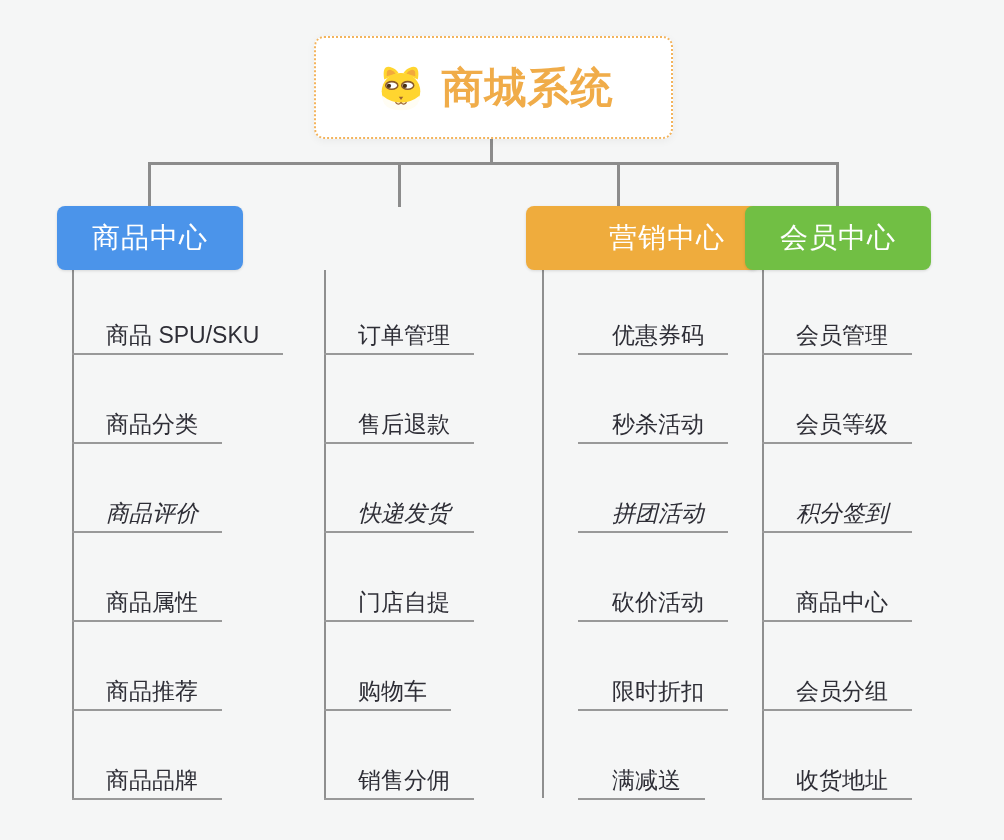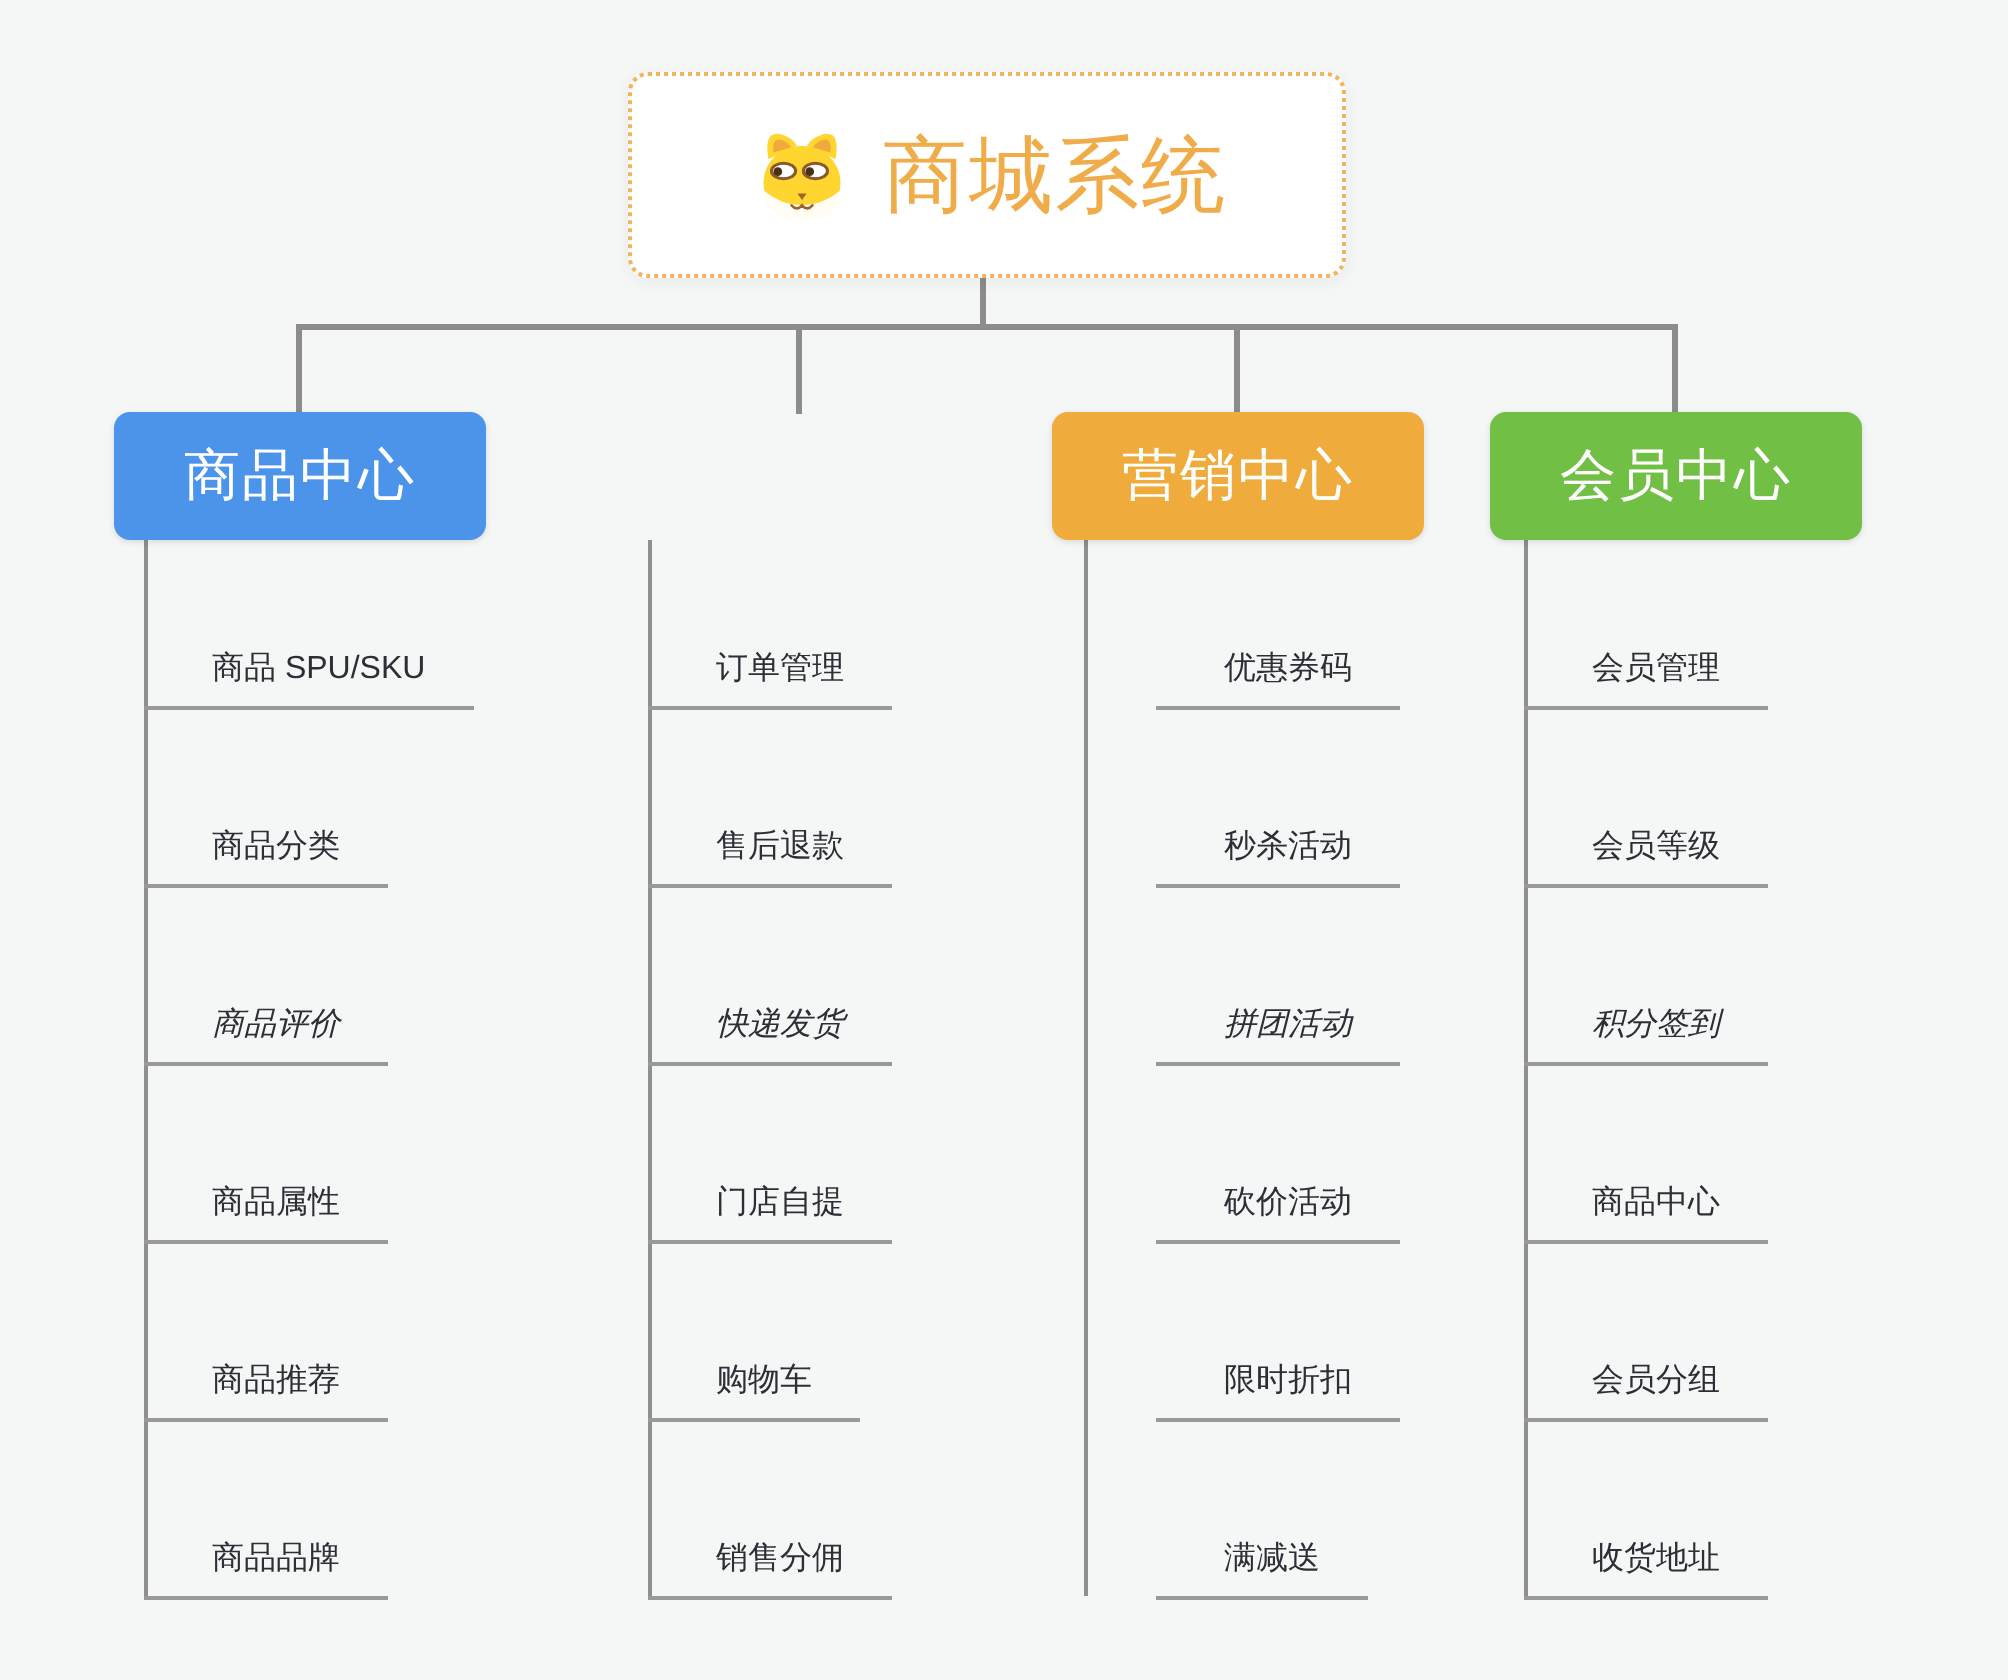--- a/index.html
+++ b/index.html
@@ -45,21 +45,21 @@
     border-radius: 10px;
     box-shadow: 0 2px 8px rgba(0,0,0,0.05);
     display: flex;
     align-items: center;
     justify-content: center;
     gap: 14px;
     cursor: pointer;
   }
   .root-title {
     font-size: 42px;
-    font-weight: 400;
+    font-weight: 700;
     letter-spacing: 1px;
     white-space: nowrap;
   }
 
   
   .branch-box {
     position: absolute;
     top: 206px;
     width: 186px; height: 64px;
     border-radius: 8px;
@@ -79,21 +79,21 @@
   .branch-box.b4 { left: 745px; }
 
   
   .leaf {
     position: absolute;
     box-sizing: content-box;
     height: 38px;
     line-height: 40px;
     padding: 0 24px 0 34px;
     border-bottom: 2px solid #999999;
-    font-size: 16px;
+    font-size: 23px;
     color: #2e2e36;
     white-space: nowrap;
     cursor: pointer;
   }
   .leaf.c1 { left: 72px; }
   .leaf.c2 { left: 324px; }
   .leaf.c3 { left: 542px; margin-left: 36px; }
   .leaf.c4 { left: 762px; }
   .leaf.r1 { top: 315px; }
   .leaf.r2 { top: 404px; }
@@ -133,21 +133,21 @@
         <circle cx="17.6" cy="28.4" r="2.6" fill="#4a2f15"></circle>
         <circle cx="36.6" cy="28.4" r="2.6" fill="#4a2f15"></circle>
         <path d="M29.3 41.5 h5.4 l-2.7 3.8 z" fill="#9c6430"></path>
         <path d="M25.8 48.5 q3.1 3.6 6.2 0 q3.1 3.6 6.2 0" stroke="#9c6430" stroke-width="1.6" fill="none" stroke-linecap="round"></path>
       </svg>
     </span>
     <span class="root-title" style="color: rgb(240, 172, 73);">商城系统</span>
   </div>
 
   <div class="branch-box b1" style="background: rgb(75, 148, 234);">商品中心</div>
-  <div class="branch-box b3" style="background: rgb(239, 172, 61);">营销中心</div>
+  <div class="branch-box b3" style="background: rgb(239, 172, 61); padding-left: 48px;">营销中心</div>
   <div class="branch-box b4" style="background: rgb(113, 191, 68);">会员中心</div>
 
   <div class="leaf c1 r1">商品 SPU/SKU</div>
   <div class="leaf c1 r2">商品分类</div>
   <div class="leaf c1 r3">商品评价</div>
   <div class="leaf c1 r4">商品属性</div>
   <div class="leaf c1 r5">商品推荐</div>
   <div class="leaf c1 r6">商品品牌</div>
 
   <div class="leaf c2 r1">订单管理</div>

